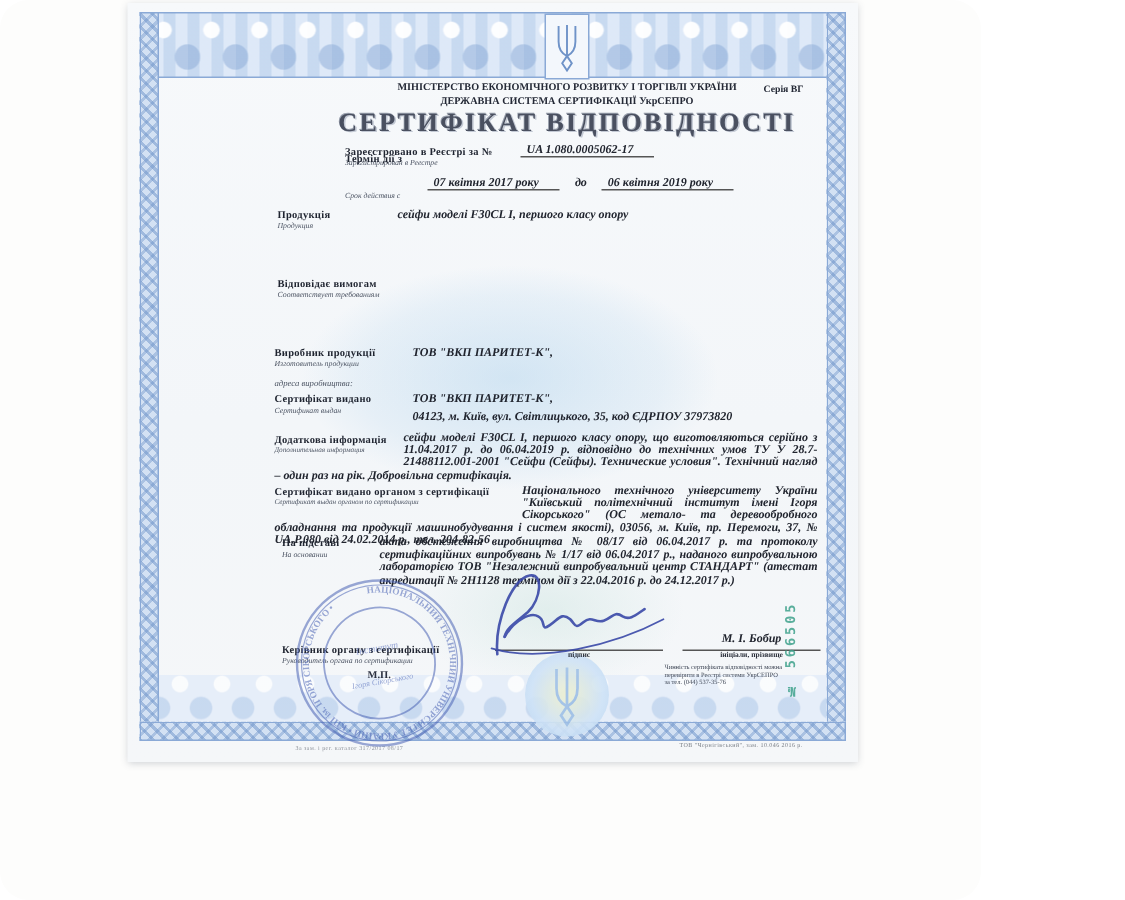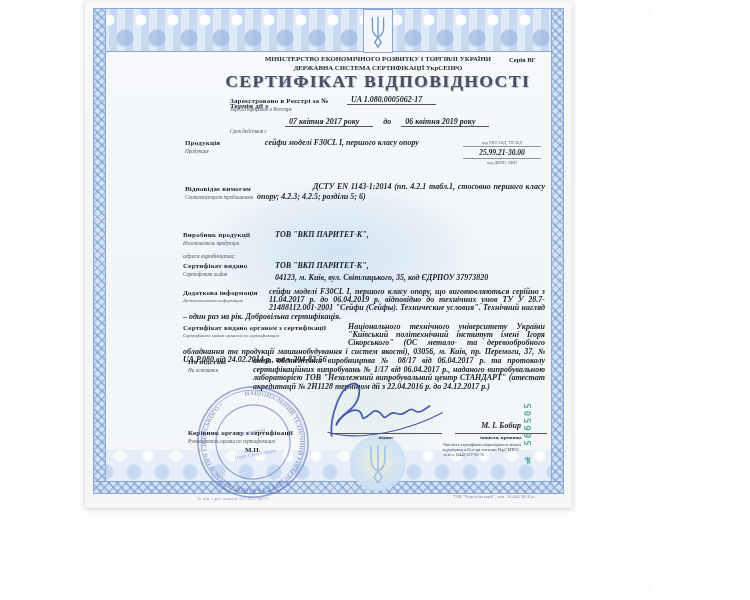--- a/index.html
+++ b/index.html
@@ -126,29 +126,23 @@
     <div class="sub" style="left:145px;top:126px;">Срок действия с</div>
     <div class="dates-row">
       <span class="uline">07 квітня 2017 року</span>
       <span>до</span>
       <span class="uline">06 квітня 2019 року</span>
     </div>
 
     <div class="lbl" style="left:100px;top:137px;">Продукція</div>
     <div class="sub" style="left:100px;top:146px;">Продукция</div>
     <div class="val" style="left:180px;top:136px;width:195px;">сейфи моделі F30CL I, першого класу опору</div>
-    <div class="codebox">
-      <div class="cap">код УКТ ЗЕД, ТН ЗЕД</div>
-      <div class="num">25.99.21-30.00</div>
-      <div class="cap2">код ДКПП, ОКП</div>
-    </div>
 
     <div class="lbl" style="left:100px;top:183px;">Відповідає вимогам</div>
     <div class="sub" style="left:100px;top:192px;">Соответствует требованиям</div>
-    <div class="val par" style="left:172px;top:180px;width:288px;text-indent:56px;line-height:9.5px;">ДСТУ EN 1143-1:2014 (пп. 4.2.1 табл.1, стосовно першого класу опору; 4.2.3; 4.2.5; розділи 5; 6)</div>
 
     <div class="lbl" style="left:98px;top:229px;">Виробник продукції</div>
     <div class="sub" style="left:98px;top:238px;">Изготовитель продукции</div>
     <div class="val" style="left:190px;top:228px;">ТОВ "ВКП ПАРИТЕТ-К",</div>
     <div class="sub" style="left:98px;top:251px;font-size:5.8px;">адреса виробництва:</div>
     <div class="lbl" style="left:98px;top:260px;">Сертифікат видано</div>
     <div class="sub" style="left:98px;top:269px;">Сертификат выдан</div>
     <div class="val" style="left:190px;top:259px;">ТОВ "ВКП ПАРИТЕТ-К",</div>
     <div class="val" style="left:190px;top:271px;">04123, м. Київ, вул. Світлицького, 35, код ЄДРПОУ 37973820</div>
 

